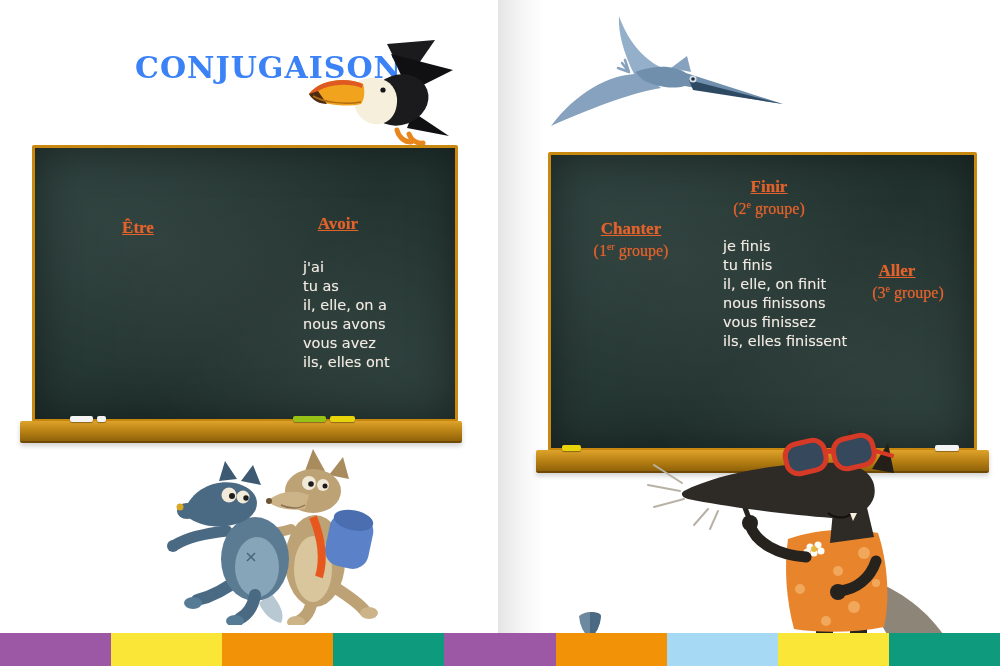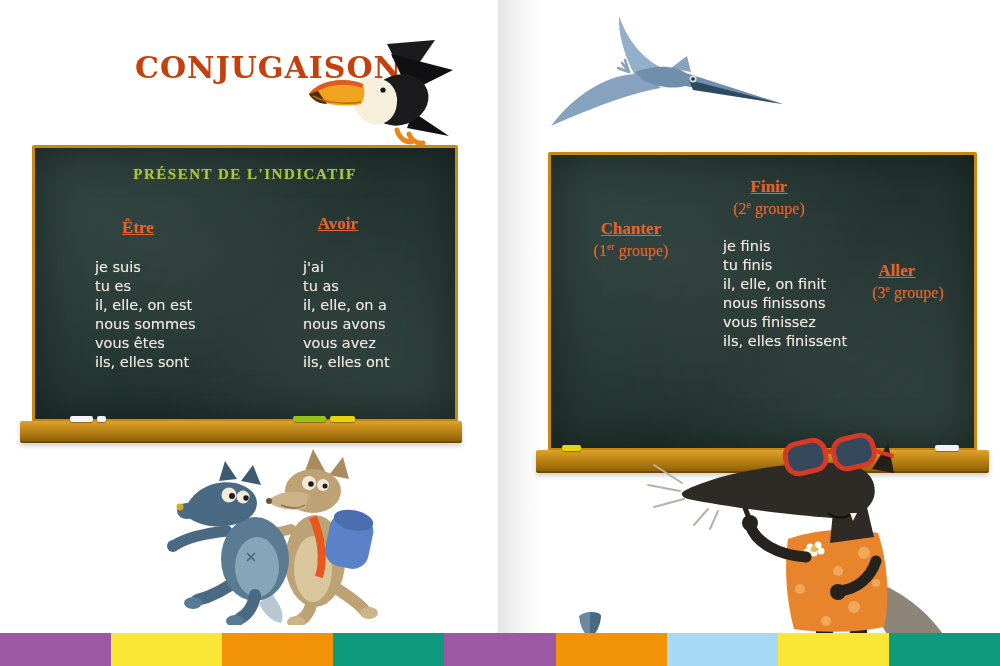--- a/index.html
+++ b/index.html
@@ -3,21 +3,21 @@
 <meta charset="utf-8">
 <style>
   html,body{margin:0;padding:0;background:#ffffff;}
   #page{position:relative;width:1000px;height:666px;background:#ffffff;overflow:hidden;
         font-family:"Liberation Sans",sans-serif;}
   
   #gutter{position:absolute;left:498px;top:0;width:46px;height:633px;
           background:linear-gradient(to right,rgba(90,90,95,0.16),rgba(90,90,95,0.05) 55%,rgba(90,90,95,0));}
   
   .page-title{position:absolute;left:135px;top:50px;font-family:"DejaVu Serif",serif;
-              font-weight:bold;font-size:30px;letter-spacing:1px;color:#c2410c;}
+              font-weight:bold;font-size:30px;letter-spacing:1px;color:#3b82f6;}
   
   .board{position:absolute;box-sizing:border-box;border:3px solid #c9880f;border-radius:2px;
          background:
            radial-gradient(ellipse at 30% 35%,rgba(255,255,255,0.05),rgba(255,255,255,0) 60%),
            radial-gradient(ellipse at 72% 70%,rgba(255,255,255,0.045),rgba(255,255,255,0) 55%),
            linear-gradient(135deg,#2c403c,#22332f 55%,#2b3e3a);
          box-shadow:inset 0 0 45px rgba(0,0,0,0.45);}
   .board-title{position:absolute;left:0;right:0;text-align:center;
                font-family:"Liberation Serif",serif;font-weight:bold;font-size:15px;
                letter-spacing:1.5px;color:#a9c33c;text-shadow:0 0 1px rgba(169,195,60,0.6);}
@@ -77,31 +77,22 @@
       <path d="M128 58 L144 46 L148 62 Z" fill="#86a2be"></path>
       <path d="M92 62 C115 54 132 56 143 63 L240 94 C198 88 165 80 142 76 C128 80 112 76 100 70 Z" fill="#6f8fad"></path>
       <path d="M146 70 L240 94 L150 80 Z" fill="#2e4a63"></path>
       <circle cx="150" cy="69" r="3.5" fill="#d9e2ea"></circle>
       <circle cx="150" cy="69" r="1.8" fill="#1c2c3a"></circle>
       <path d="M86 62 l-7 -9 M86 62 l-11 -4 M86 62 l-4 -12" stroke="#86a2be" stroke-width="2.5" stroke-linecap="round"></path>
     </svg>
   </div>
 
   <div class="board" style="left:32px;top:145px;width:426px;height:277px;">
-    <div class="board-title" style="top:18px;">PRÉSENT DE L'INDICATIF</div>
     <div class="verb-head" style="left:103px;top:70px;">Être</div>
     <div class="verb-head" style="left:303px;top:66px;">Avoir</div>
-    <div class="chalk-col" style="left:60px;top:110px;">
-        <div class="chalk-line">je suis</div>
-        <div class="chalk-line">tu es</div>
-        <div class="chalk-line">il, elle, on est</div>
-        <div class="chalk-line">nous sommes</div>
-        <div class="chalk-line">vous êtes</div>
-        <div class="chalk-line">ils, elles sont</div>
-      </div>
     <div class="chalk-col" style="left:268px;top:110px;">
         <div class="chalk-line">j'ai</div>
         <div class="chalk-line">tu as</div>
         <div class="chalk-line">il, elle, on a</div>
         <div class="chalk-line">nous avons</div>
         <div class="chalk-line">vous avez</div>
         <div class="chalk-line">ils, elles ont</div>
       </div>
   </div>
   <div class="tray" style="left:20px;top:421px;width:442px;height:20px;"></div>

